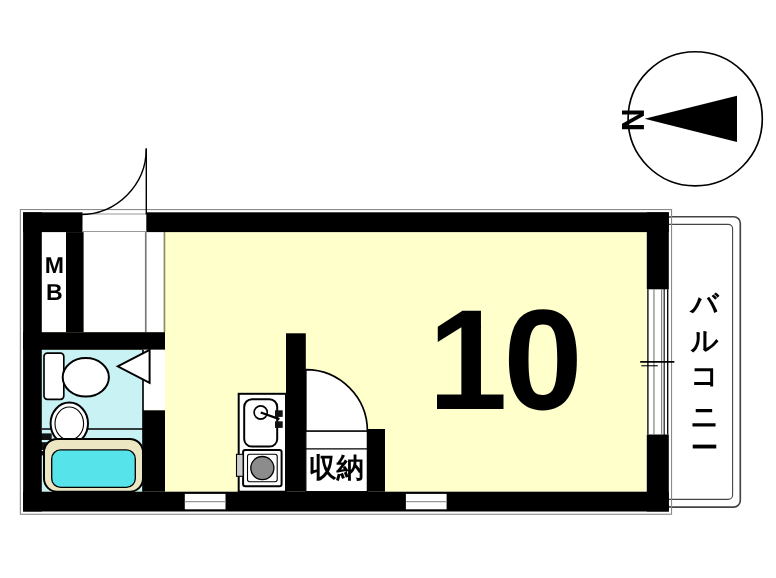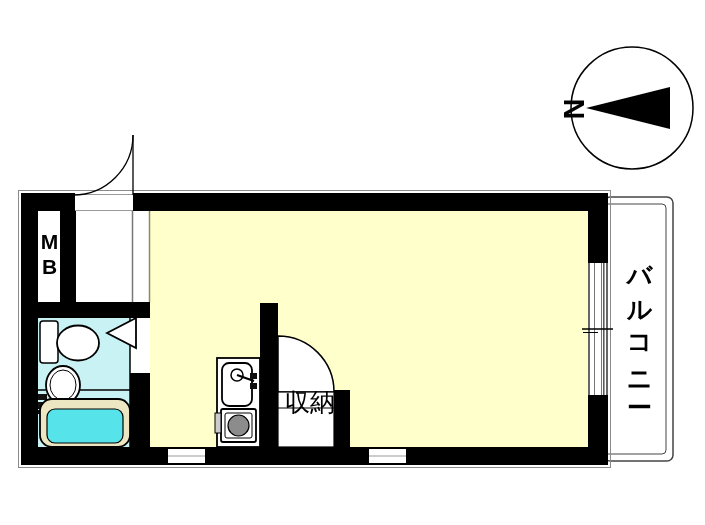--- a/index.html
+++ b/index.html
@@ -4,22 +4,22 @@
 <style>
   html,body{margin:0;padding:0;background:#ffffff;}
   #stage{
     position:relative;width:705px;height:525px;background:#ffffff;overflow:hidden;
     font-family:"Liberation Sans","DejaVu Sans",sans-serif;color:#000;
   }
   #plan-svg{position:absolute;left:0;top:0;}
   .lbl{position:absolute;color:#000;}
   #label-room{left:375px;top:270px;width:165px;text-align:center;
     font-size:130px;line-height:114px;font-weight:bold;letter-spacing:-4px;}
-  #label-storage{left:277px;top:385px;width:58px;text-align:right;
-    font-size:25px;font-weight:normal;line-height:34px;}
+  #label-storage{left:277px;top:409px;width:58px;text-align:center;
+    font-size:25px;font-weight:bold;line-height:34px;}
   #label-balcony{left:624px;top:247px;height:196px;
     writing-mode:vertical-rl;font-size:25px;font-weight:bold;letter-spacing:8px;}
   #label-mb{left:37px;top:230px;width:24px;
     writing-mode:vertical-rl;text-orientation:upright;
     font-size:21px;font-weight:bold;letter-spacing:2px;line-height:24px;}
   #label-n{left:555px;top:92px;width:36px;height:34px;text-align:center;
     font-size:29px;font-weight:bold;transform:rotate(90deg);}
 </style>
 </head>
 <body>
@@ -118,18 +118,19 @@
     </g>
     <g>
       <rect x="369" y="449" width="37" height="14" fill="#ffffff"></rect>
       <line x1="369" y1="456" x2="406" y2="456" stroke="#999" stroke-width="1.2"></line>
     </g>
 
     <circle cx="632" cy="108" r="61" fill="#ffffff" stroke="#000" stroke-width="1.5"></circle>
     <polygon points="586,108 670,87 670,129" fill="#000"></polygon>
   </svg>
 
+  <div class="lbl" id="label-room">10</div>
   <div class="lbl" id="label-storage">収納</div>
   <div class="lbl" id="label-balcony">バルコニー</div>
   <div class="lbl" id="label-mb">MB</div>
   <div class="lbl" id="label-n">N</div>
 
 </div>
 
 </body></html>

